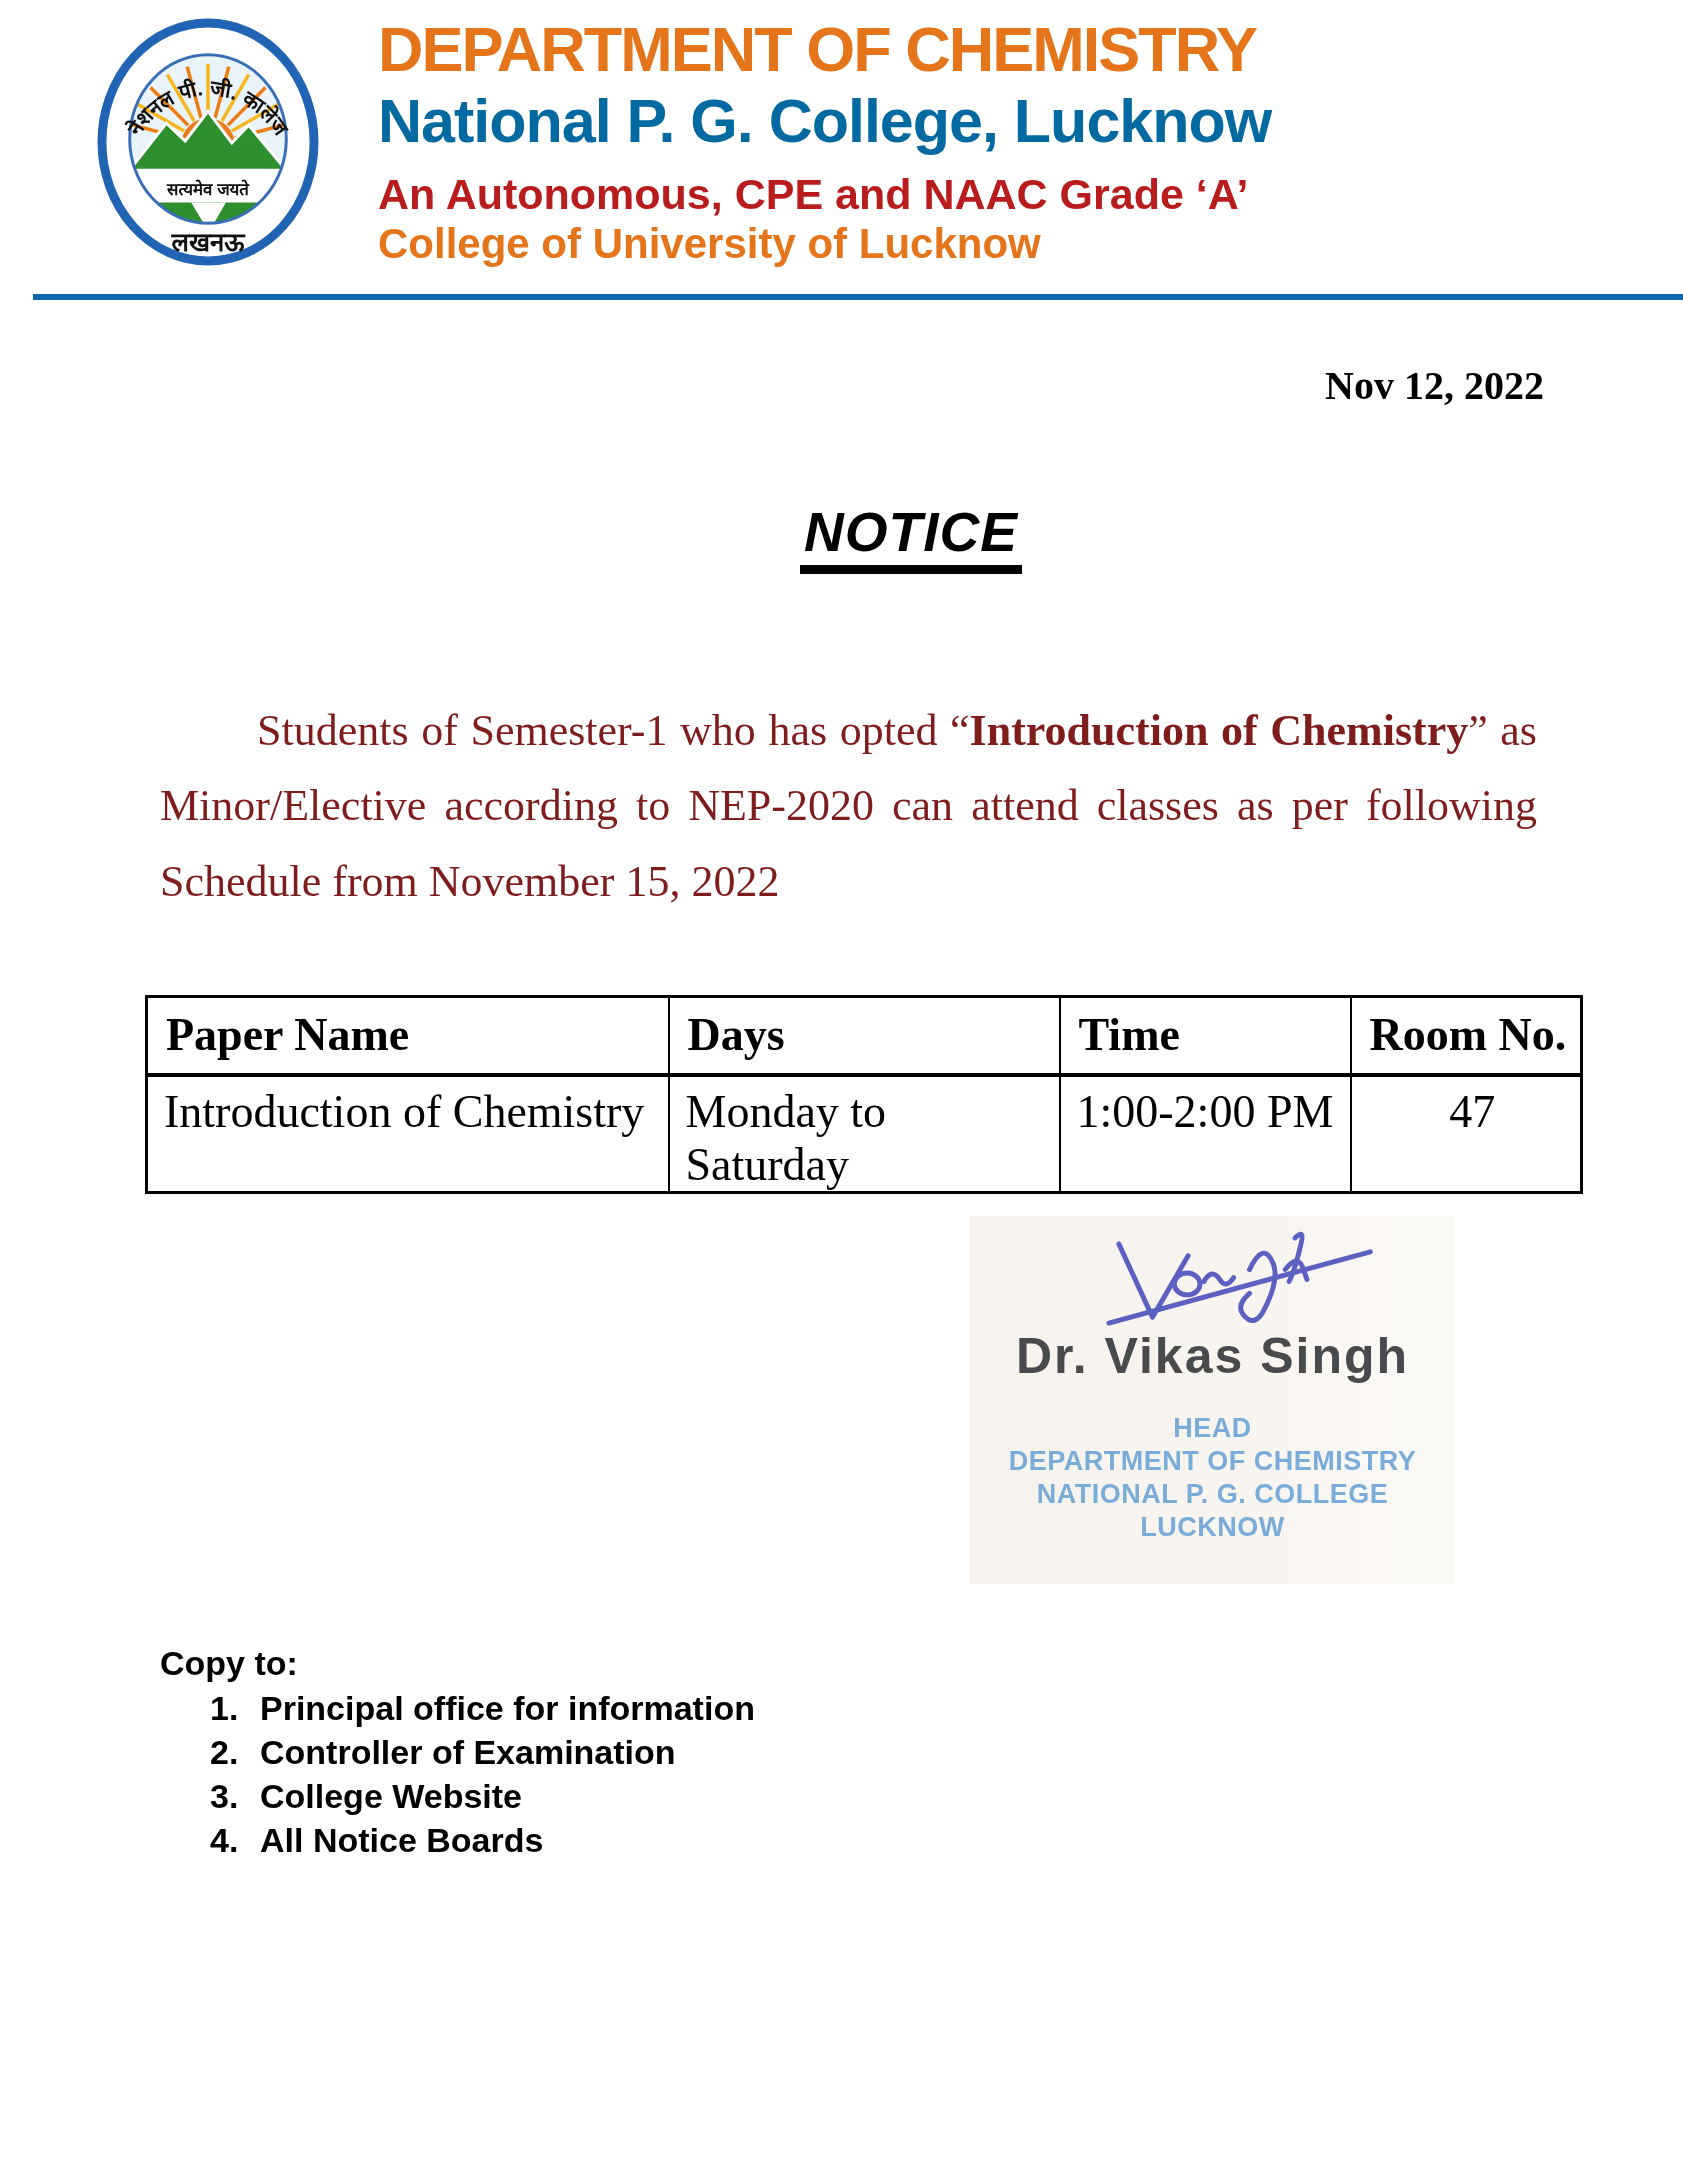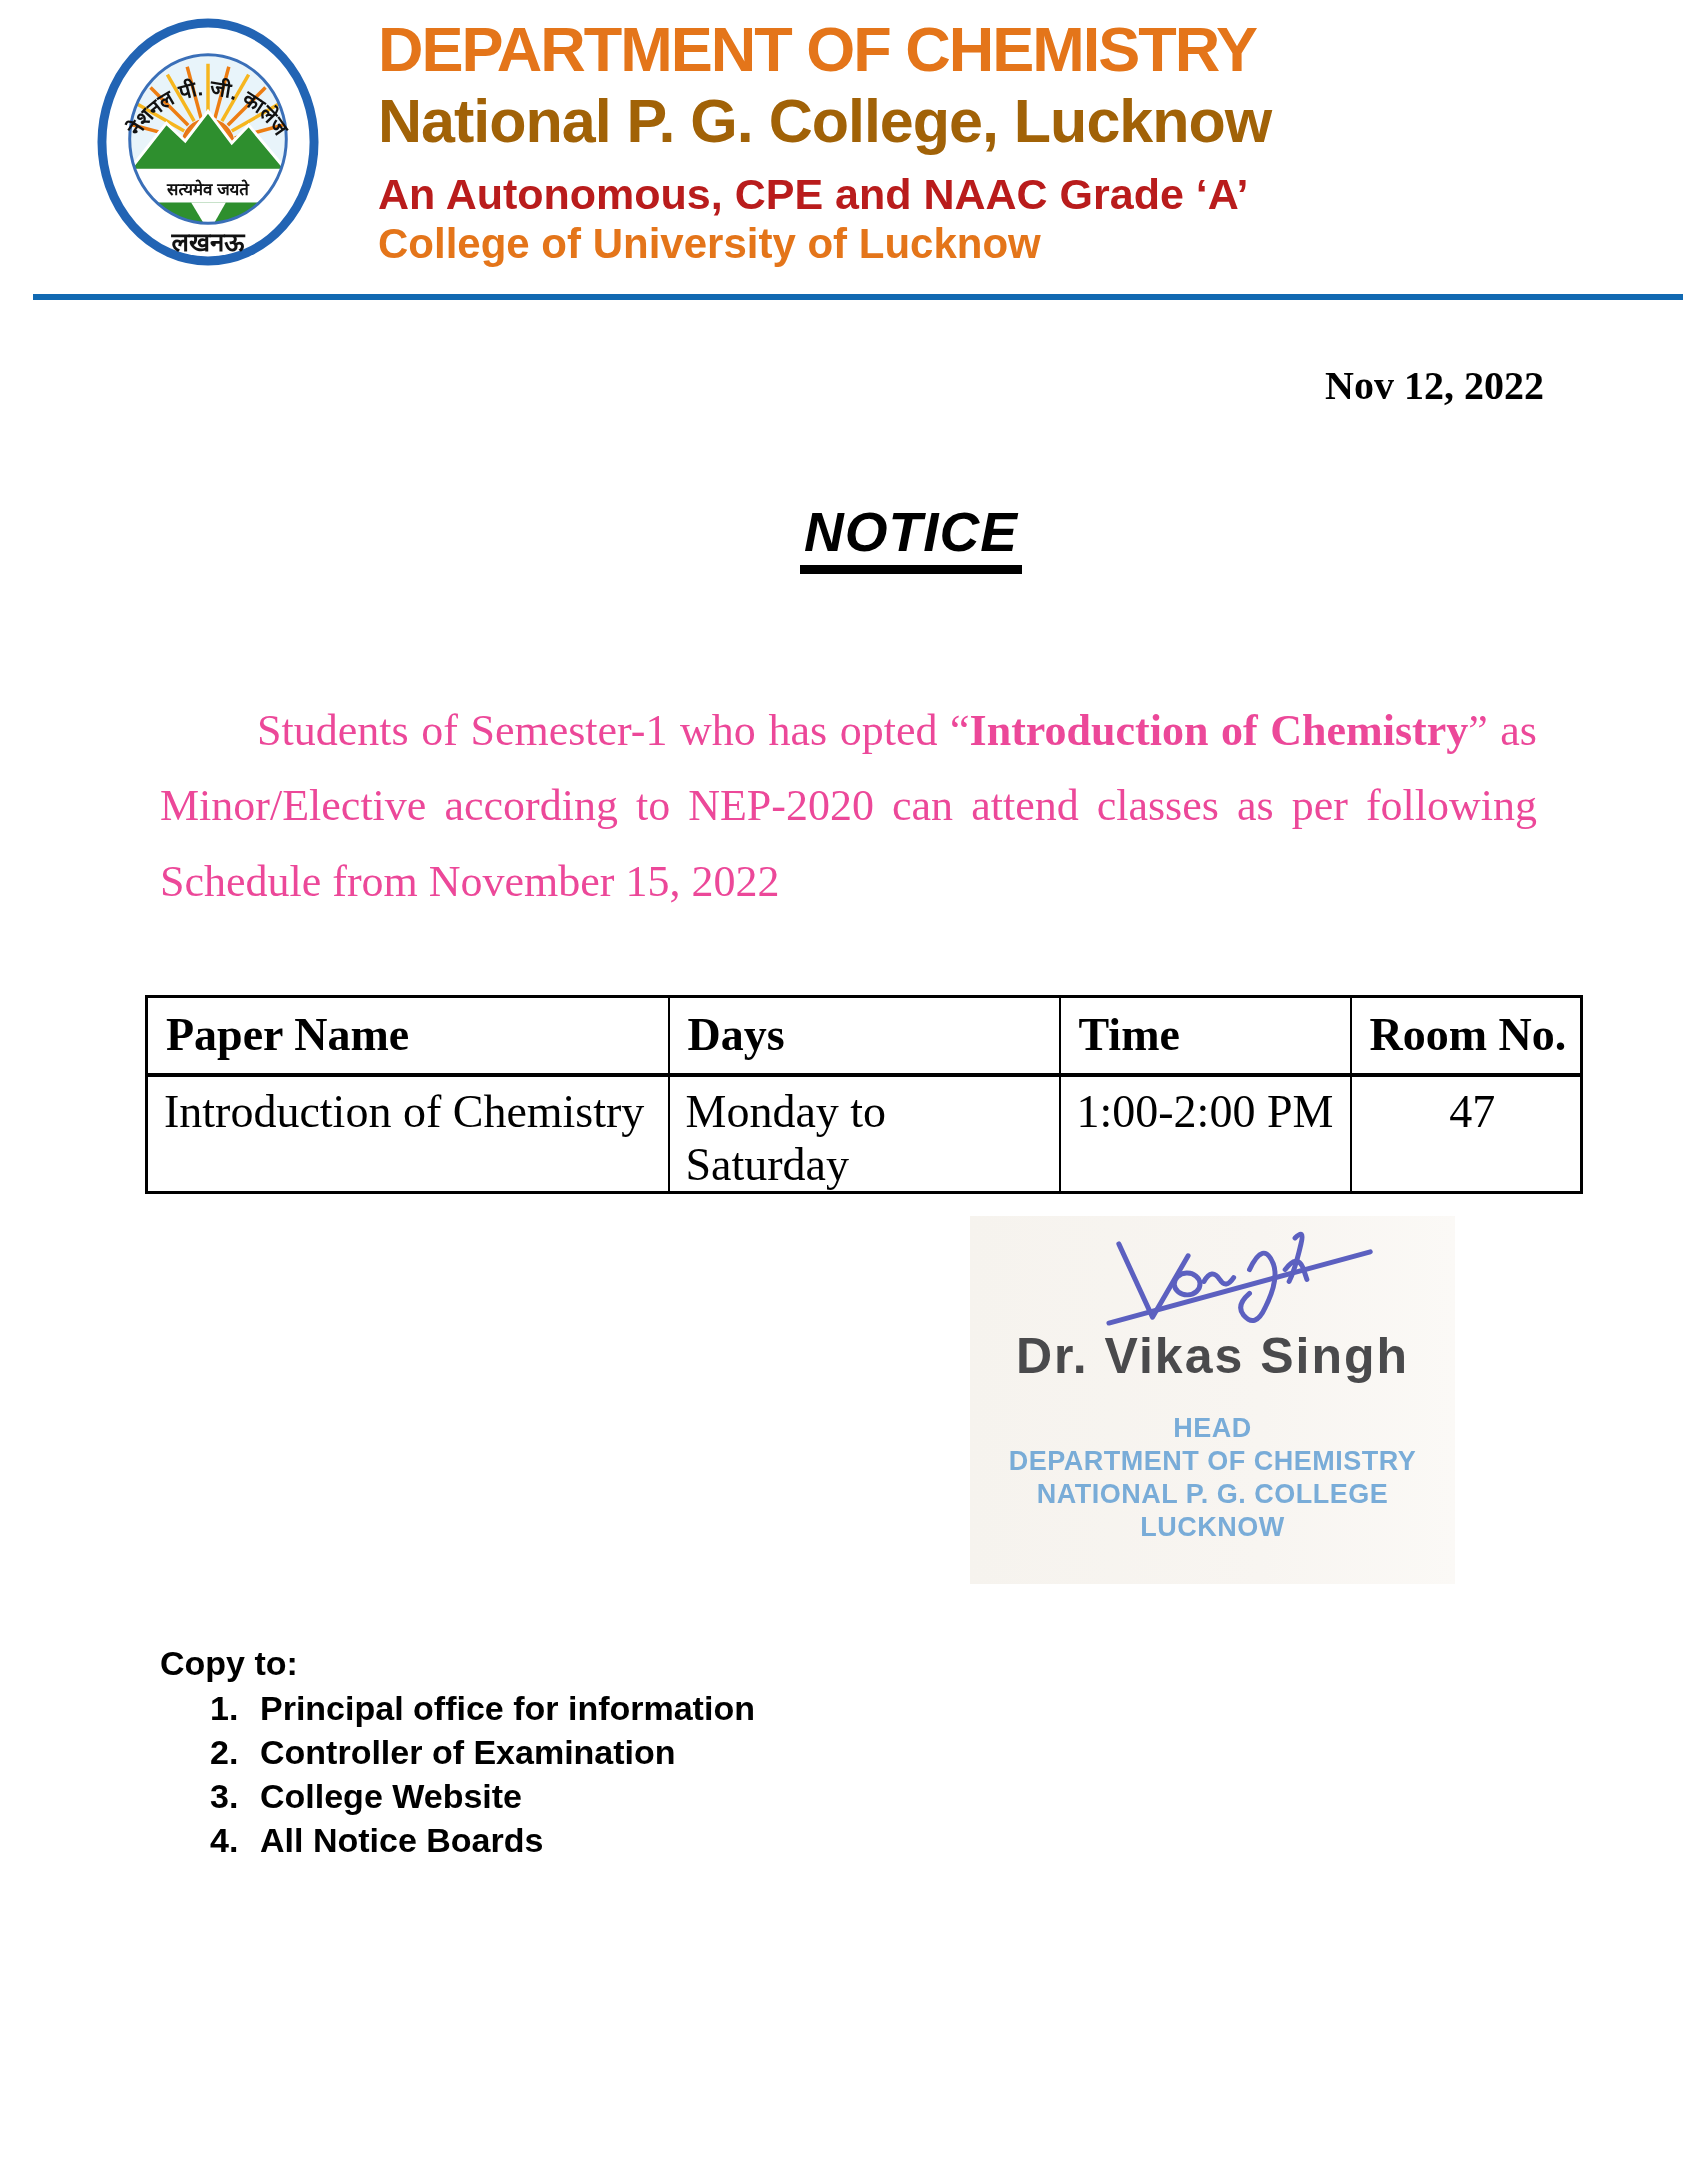--- a/index.html
+++ b/index.html
@@ -16,21 +16,21 @@
   .dept{position:absolute;left:0;top:18px;font-size:63px;line-height:63px;font-weight:bold;letter-spacing:-2px;white-space:nowrap;}
   .college{position:absolute;left:0;top:91px;font-size:61px;line-height:61px;font-weight:bold;letter-spacing:-1px;white-space:nowrap;}
   .sub1{position:absolute;left:0;top:172px;font-size:43px;line-height:44px;font-weight:bold;white-space:nowrap;}
   .sub2{position:absolute;left:0;top:222px;font-size:42px;line-height:44px;font-weight:bold;white-space:nowrap;}
   .rule{position:absolute;left:33px;top:294px;width:1650px;height:6px;}
   
   .date{position:absolute;right:139px;top:364px;font-family:"Liberation Serif",serif;font-weight:bold;font-size:40px;line-height:44px;}
   .notice-wrap{position:absolute;left:139px;top:503px;width:1544px;text-align:center;}
   .notice{display:inline-block;font-weight:bold;font-size:55px;line-height:59px;letter-spacing:1px;border-bottom:9px solid #000;padding:0 4px 3px 4px;font-style:italic;}
   
-  .pline{position:absolute;left:160px;width:1377px;font-family:"Liberation Serif",serif;font-size:44px;line-height:75px;color:#ec4899;box-sizing:border-box;}
+  .pline{position:absolute;left:160px;width:1377px;font-family:"Liberation Serif",serif;font-size:44px;line-height:75px;color:#7f1d1d;box-sizing:border-box;}
   .jline{text-align:justify;}
   .jline::after{content:"";display:inline-block;width:100%;height:0;}
   .indent{padding-left:97px;}
   
   table.sched{position:absolute;left:145px;top:995px;width:1435px;border-collapse:collapse;table-layout:fixed;border:3px solid #000;}
   table.sched th{border:2px solid #000;border-bottom:4px solid #000;font-family:"Liberation Serif",serif;font-weight:bold;font-size:46px;text-align:left;vertical-align:top;padding:10px 0 0 18px;height:65px;}
   table.sched td{border:2px solid #000;font-family:"Liberation Serif",serif;font-weight:normal;font-size:46px;text-align:left;vertical-align:top;padding:8px 0 0 16px;height:63px;}
   table.sched td.center{text-align:center;padding-left:13px;}
   
   .sig-block{position:absolute;left:970px;top:1216px;width:485px;height:368px;background:linear-gradient(90deg,#f6f3ee 0%,#f8f5f1 60%,#fbf9f6 100%);}
@@ -83,21 +83,21 @@
   <ellipse cx="112" cy="122" rx="79" ry="85" fill="none" stroke="#3A6FB8" stroke-width="3"></ellipse>
   <path id="arct" d="M 30,150 A 85,98 0 0 1 194,150" fill="none"></path>
   <text font-size="21" font-weight="bold" fill="#111111">
     <textPath href="#arct" startOffset="50%" text-anchor="middle">नेशनल पी. जी. कालेज</textPath>
   </text>
   <text x="112" y="235" text-anchor="middle" font-size="26" font-weight="bold" fill="#111111">लखनऊ</text>
 </svg>
 
 <div class="head-text">
   <div class="dept" style="color:#E4751A;">DEPARTMENT OF CHEMISTRY</div>
-  <div class="college" style="color:#a16207;">National P. G. College, Lucknow</div>
+  <div class="college" style="color:#0369a1;">National P. G. College, Lucknow</div>
   <div class="sub1" style="color:#b91c1c;">An Autonomous, CPE and NAAC Grade ‘A’</div>
   <div class="sub2" style="color:#E4751A;">College of University of Lucknow</div>
 </div>
 
 <div class="rule" style="background:#1169B2;"></div>
 
 <div class="date">Nov 12, 2022</div>
 
 <div class="notice-wrap">
   <span class="notice">NOTICE</span>

